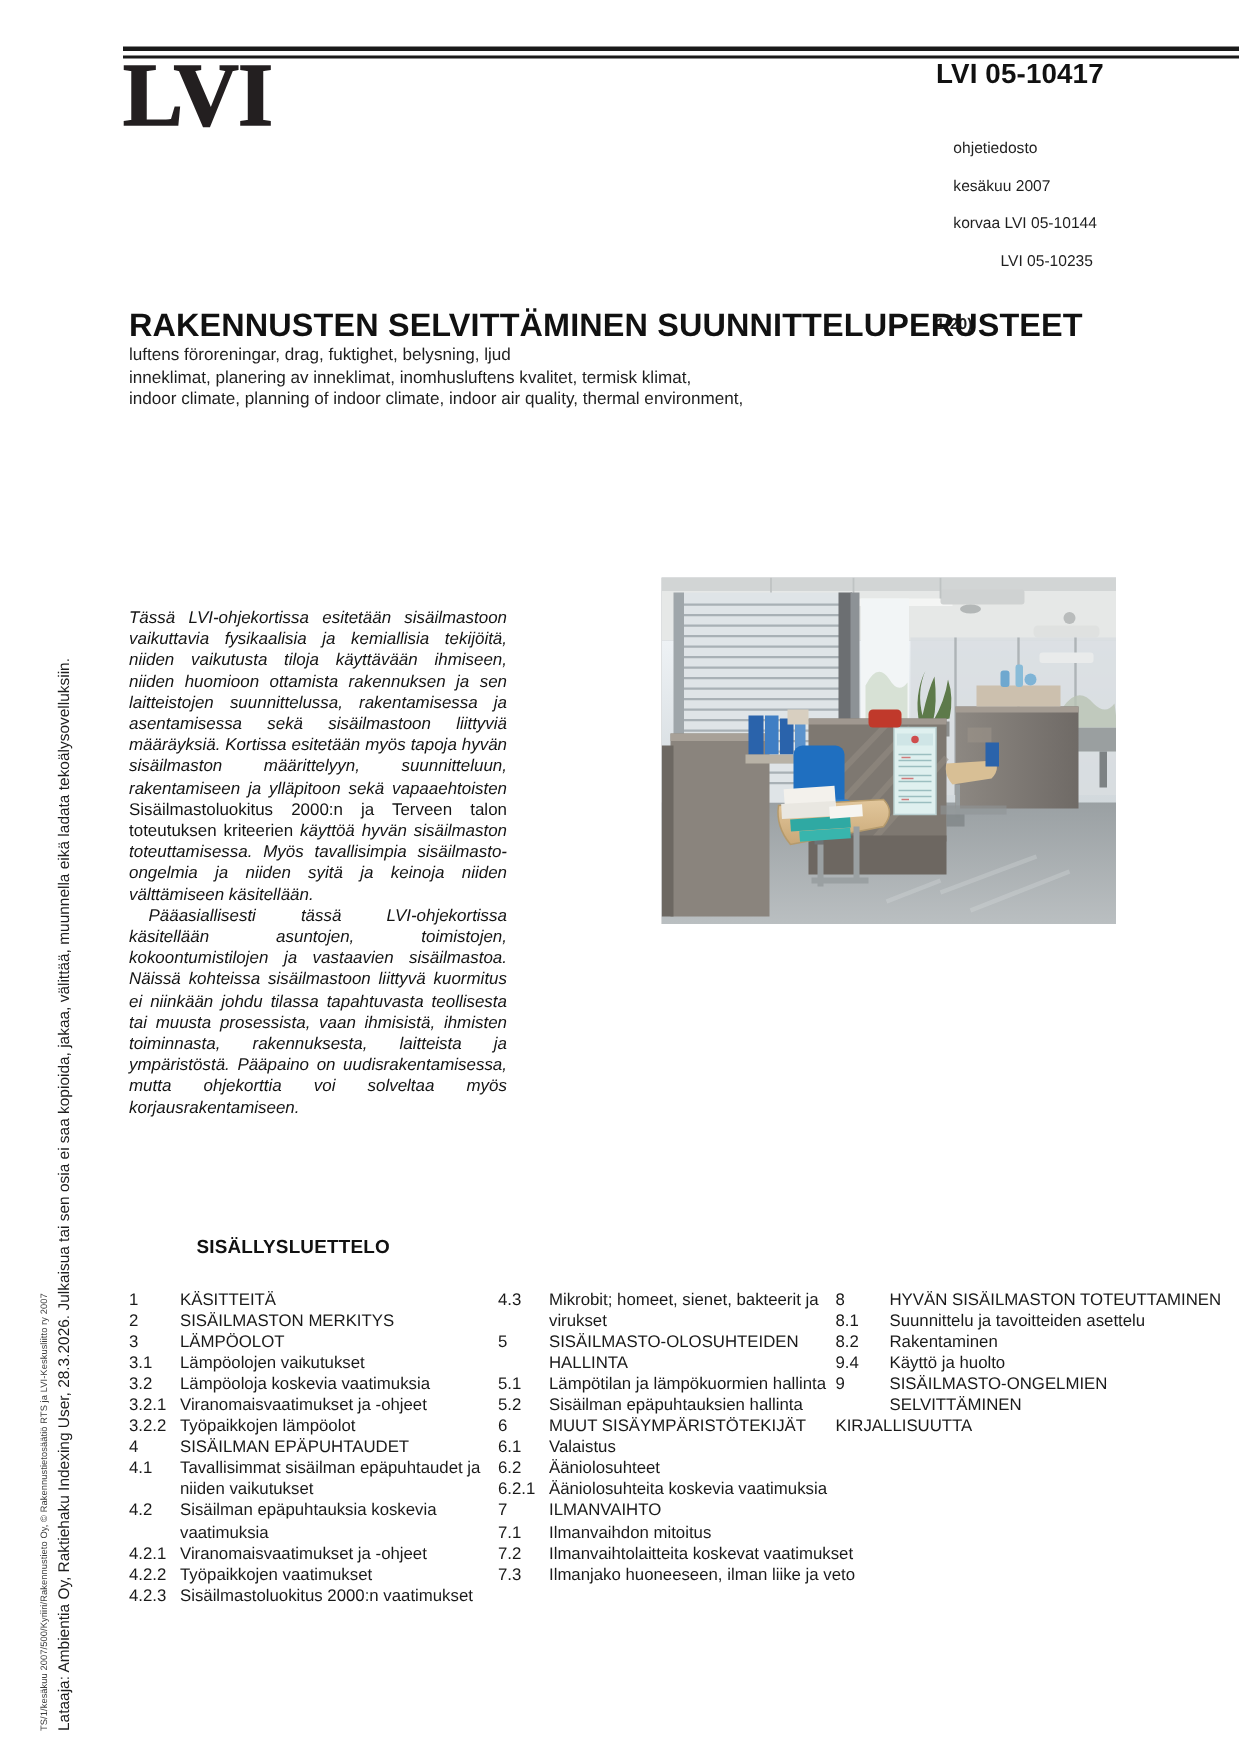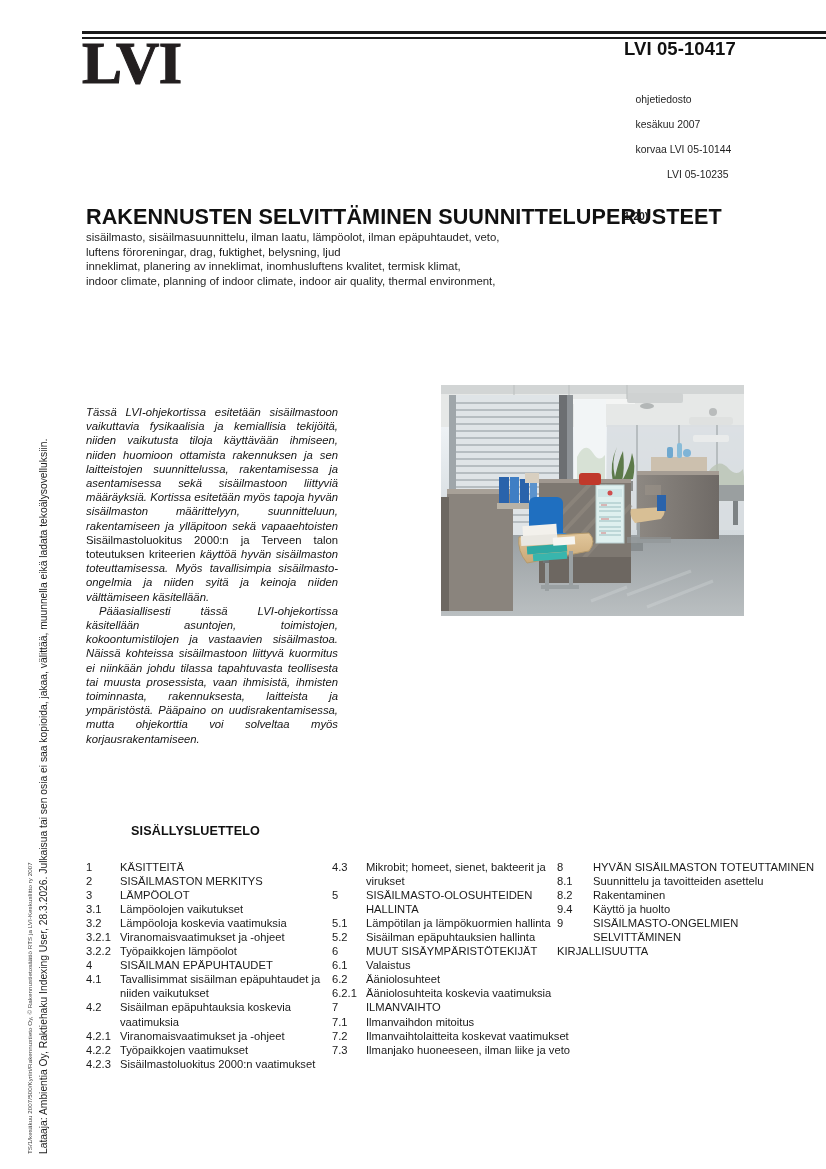--- a/index.html
+++ b/index.html
@@ -208,21 +208,20 @@
     <span>ohjetiedosto</span><br>
     <span>kesäkuu 2007</span><br>
     <span>korvaa LVI 05-10144</span>
     <span class="indent">LVI 05-10235</span>
     <span class="pagenum">1(20)</span>
   </div>
 
   <h1 class="title">RAKENNUSTEN SELVITTÄMINEN SUUNNITTELUPERUSTEET</h1>
 
   <div class="keywords">
-    <div>sisäilmasto, sisäilmasuunnittelu, ilman laatu, lämpöolot, ilman epäpuhtaudet, veto,</div>
     <div>luftens föroreningar, drag, fuktighet, belysning, ljud</div>
     <div>inneklimat, planering av inneklimat, inomhusluftens kvalitet, termisk klimat,</div>
     <div>indoor climate, planning of indoor climate, indoor air quality, thermal environment,</div>
   </div>
 
   <div class="intro">
     <p><span>Tässä LVI-ohjekortissa esitetään sisäilmastoon vaikuttavia fysikaalisia ja kemiallisia tekijöitä, niiden vaikutusta tiloja käyttävään ihmiseen, niiden huomioon ottamista rakennuksen ja sen laitteistojen suunnittelussa, rakentamisessa ja asentamisessa sekä sisäilmastoon liittyviä määräyksiä. Kortissa esitetään myös tapoja hyvän sisäilmaston määrittelyyn, suunnitteluun, rakentamiseen ja ylläpitoon sekä vapaaehtoisten </span><span class="upright">Sisäilmastoluokitus 2000:n ja Terveen talon toteutuksen kriteerien </span><span>käyttöä hyvän sisäilmaston toteuttamisessa. Myös tavallisimpia sisäilmasto-ongelmia ja niiden syitä ja keinoja niiden välttämiseen käsitellään.</span></p>
     <p>Pääasiallisesti tässä LVI-ohjekortissa käsitellään asuntojen, toimistojen, kokoontumistilojen ja vastaavien sisäilmastoa. Näissä kohteissa sisäilmastoon liittyvä kuormitus ei niinkään johdu tilassa tapahtuvasta teollisesta tai muusta prosessista, vaan ihmisistä, ihmisten toiminnasta, rakennuksesta, laitteista ja ympäristöstä. Pääpaino on uudisrakentamisessa, mutta ohjekorttia voi solveltaa myös korjausrakentamiseen.</p>
   </div>
 

